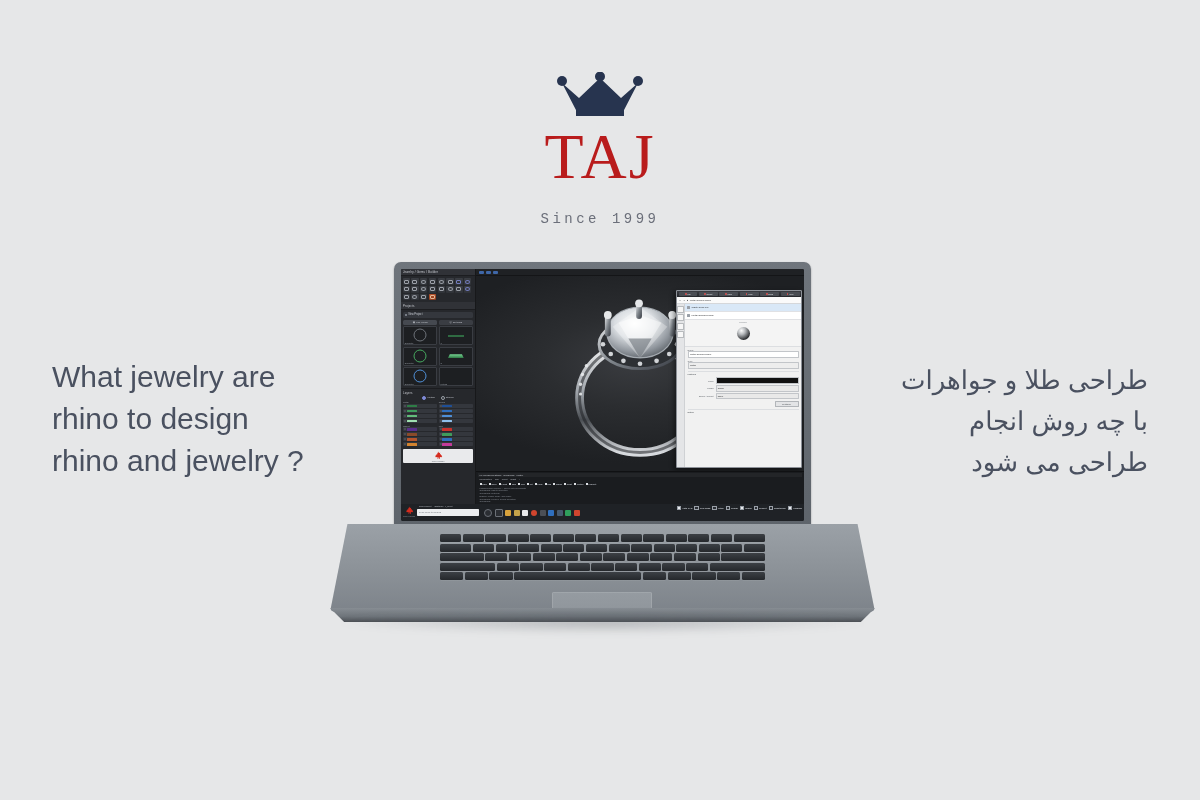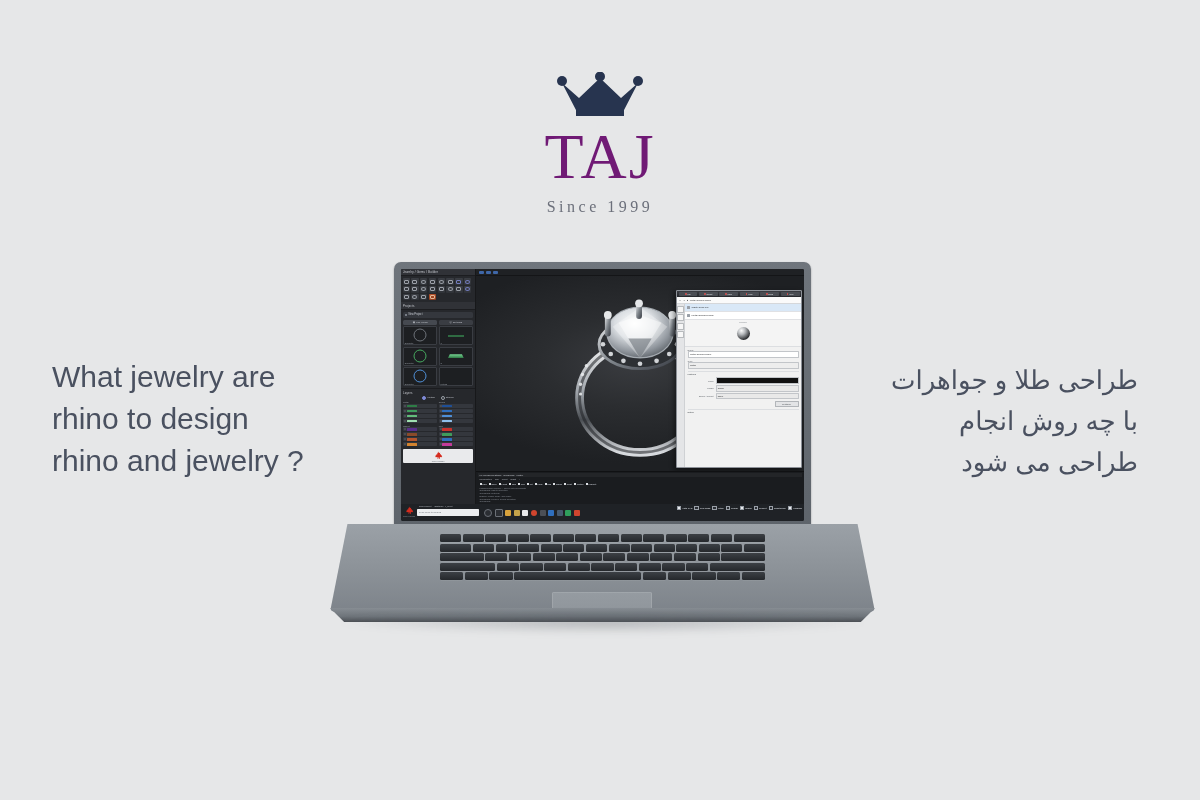--- a/index.html
+++ b/index.html
@@ -8,35 +8,35 @@
     background:#e6e7e8;
     font-family:"Liberation Sans",sans-serif;
   }
   .stage{position:absolute;inset:0;}
 
   
   .logo{position:absolute;left:0;right:0;top:72px;text-align:center;}
   .crown{width:96px;height:48px;margin:0 auto;display:block;}
   .logo-word{
     font-family:"Liberation Serif",serif;
-    font-size:64px;letter-spacing:2px;color:#701a75;
+    font-size:64px;letter-spacing:2px;color:#b91c1c;
     line-height:70px;margin-top:2px;font-weight:400;
   }
   .logo-since{
-    font-family:Liberation Serif, serif;
-    font-size:16px;letter-spacing:3.5px;color:#6b6f7a;margin-top:6px;
+    font-family:Liberation Mono, monospace;
+    font-size:14px;letter-spacing:3.5px;color:#6b6f7a;margin-top:19px;
   }
 
   
   .q-en{
     position:absolute;left:52px;top:356px;width:340px;
     font-size:30px;line-height:42px;color:#4a5160;font-weight:300;
   }
   .q-fa{
-    position:absolute;right:62px;top:360px;width:340px;
+    position:absolute;right:52px;top:360px;width:340px;
     direction:rtl;text-align:right;
     font-size:26px;line-height:41px;color:#4a5160;font-weight:300;
   }
   .q-fa div,.q-en div{white-space:nowrap;}
 
   
   .laptop{position:absolute;left:330px;top:262px;width:545px;height:380px;}
   .lid{
     position:absolute;left:64px;top:0;width:417px;height:268px;
     background:linear-gradient(180deg,#6f757c 0%,#5e646b 100%);

